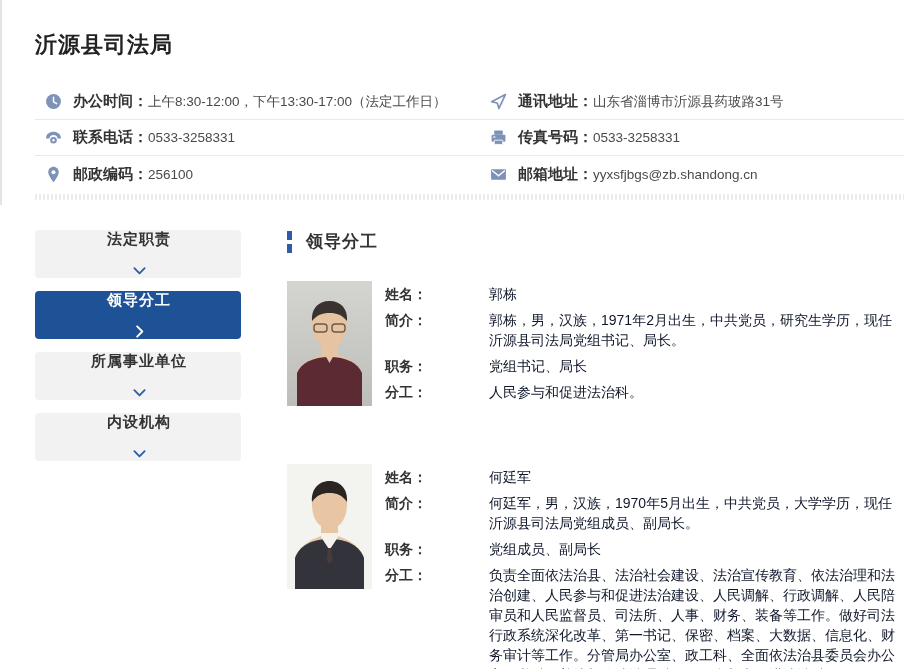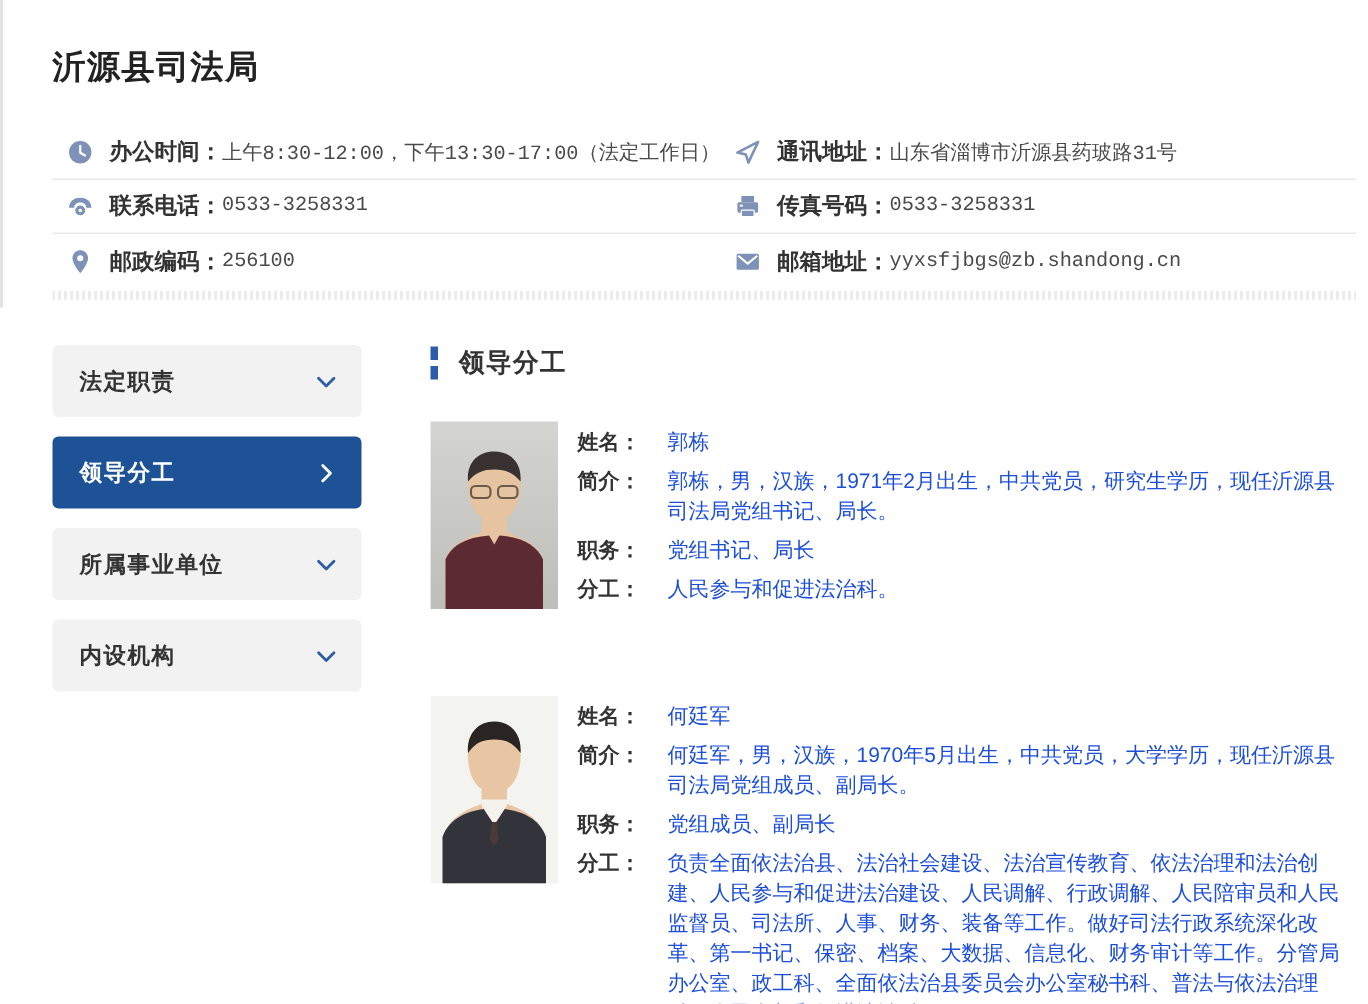--- a/index.html
+++ b/index.html
@@ -5,56 +5,56 @@
   * { margin:0; padding:0; box-sizing:border-box; }
   html,body { width:912px; height:669px; background:#fff; overflow:hidden;
     font-family:"Liberation Sans","DejaVu Sans",sans-serif; }
   .page { position:relative; width:912px; height:669px; padding:30px 8px 0 35px; }
   .edge-line { position:absolute; left:0; top:0; width:2px; height:205px; background:#e3e3e3; }
 
   
   .page-title { font-size:22px; font-weight:bold; color:#222; letter-spacing:1px; margin-bottom:24px; }
 
   
-  .contact-grid { display:grid; grid-template-columns:433px 1fr;font-family:Liberation Mono, monospace; }
+  .contact-grid { display:grid; grid-template-columns:433px 1fr; }
   .contact-cell { display:flex; align-items:center; height:36px; }
   .contact-cell.bordered { border-bottom:1px solid #e9e9e9; }
   .contact-cell .cicon { width:17px; height:17px; flex:0 0 17px; margin:0 11px 0 10px; display:flex; align-items:center; justify-content:center; }
   .contact-label { font-size:15px; font-weight:bold; color:#333; white-space:nowrap; }
   .contact-value { font-size:13.5px; color:#4a4a4a; white-space:nowrap; }
   .rcol { padding-left:12px; }
 
   .dashed-divider { margin-top:2px; height:6px;
     background:repeating-linear-gradient(90deg,#ececec 0 2px,transparent 2px 4px); }
 
   
   .body-row { display:flex; margin-top:30px; }
   .sidebar { width:206px; flex:0 0 206px; }
   .side-item { display:flex; align-items:center; justify-content:space-between;
     height:48px; padding:0 16px 0 18px; margin-bottom:13px; border-radius:4px;
-    background:#f2f2f3; cursor:pointer; }
+    background:#f2f2f3; cursor:pointer;flex-direction:column; }
   .side-item .slabel { font-size:15px; font-weight:bold; color:#333; letter-spacing:1px; }
   .side-item.active { background:#1e5296; }
   .side-item.active .slabel { color:#fff; }
 
   
   .main { flex:1; margin-left:46px; }
   .section-head { display:flex; align-items:center; }
   .head-marker { width:5px; height:22px; margin-right:14px; display:flex; flex-direction:column; justify-content:space-between; }
   .head-marker i { display:block; width:5px; height:9px; background:#2d5ca8; }
   .section-title { font-size:17px; font-weight:bold; color:#333; letter-spacing:1px; }
 
   .profile { display:flex; align-items:flex-start; margin-top:28px; }
   .profile + .profile { margin-top:56px; }
   .photo { width:85px; height:125px; flex:0 0 85px; margin-right:13px; }
   .photo svg { display:block; }
   .info { flex:1; padding-top:3px; }
   .info-row { display:flex; margin-bottom:6px; }
   .info-label { width:60px; flex:0 0 60px; font-size:14px; font-weight:bold; color:#333; line-height:20px; }
-  .info-value { flex:1; max-width:458px; font-size:14px; color:#1d4ed8; line-height:20px; }
+  .info-value { flex:1; max-width:458px; font-size:14px; color:#0f172a; line-height:20px;margin-left:44px; }
 
   .icon-svg { display:block; }
 </style>
 </head>
 <body>
 
 <div class="page">
   <div class="edge-line"></div>
 
   <h1 class="page-title">沂源县司法局</h1>

